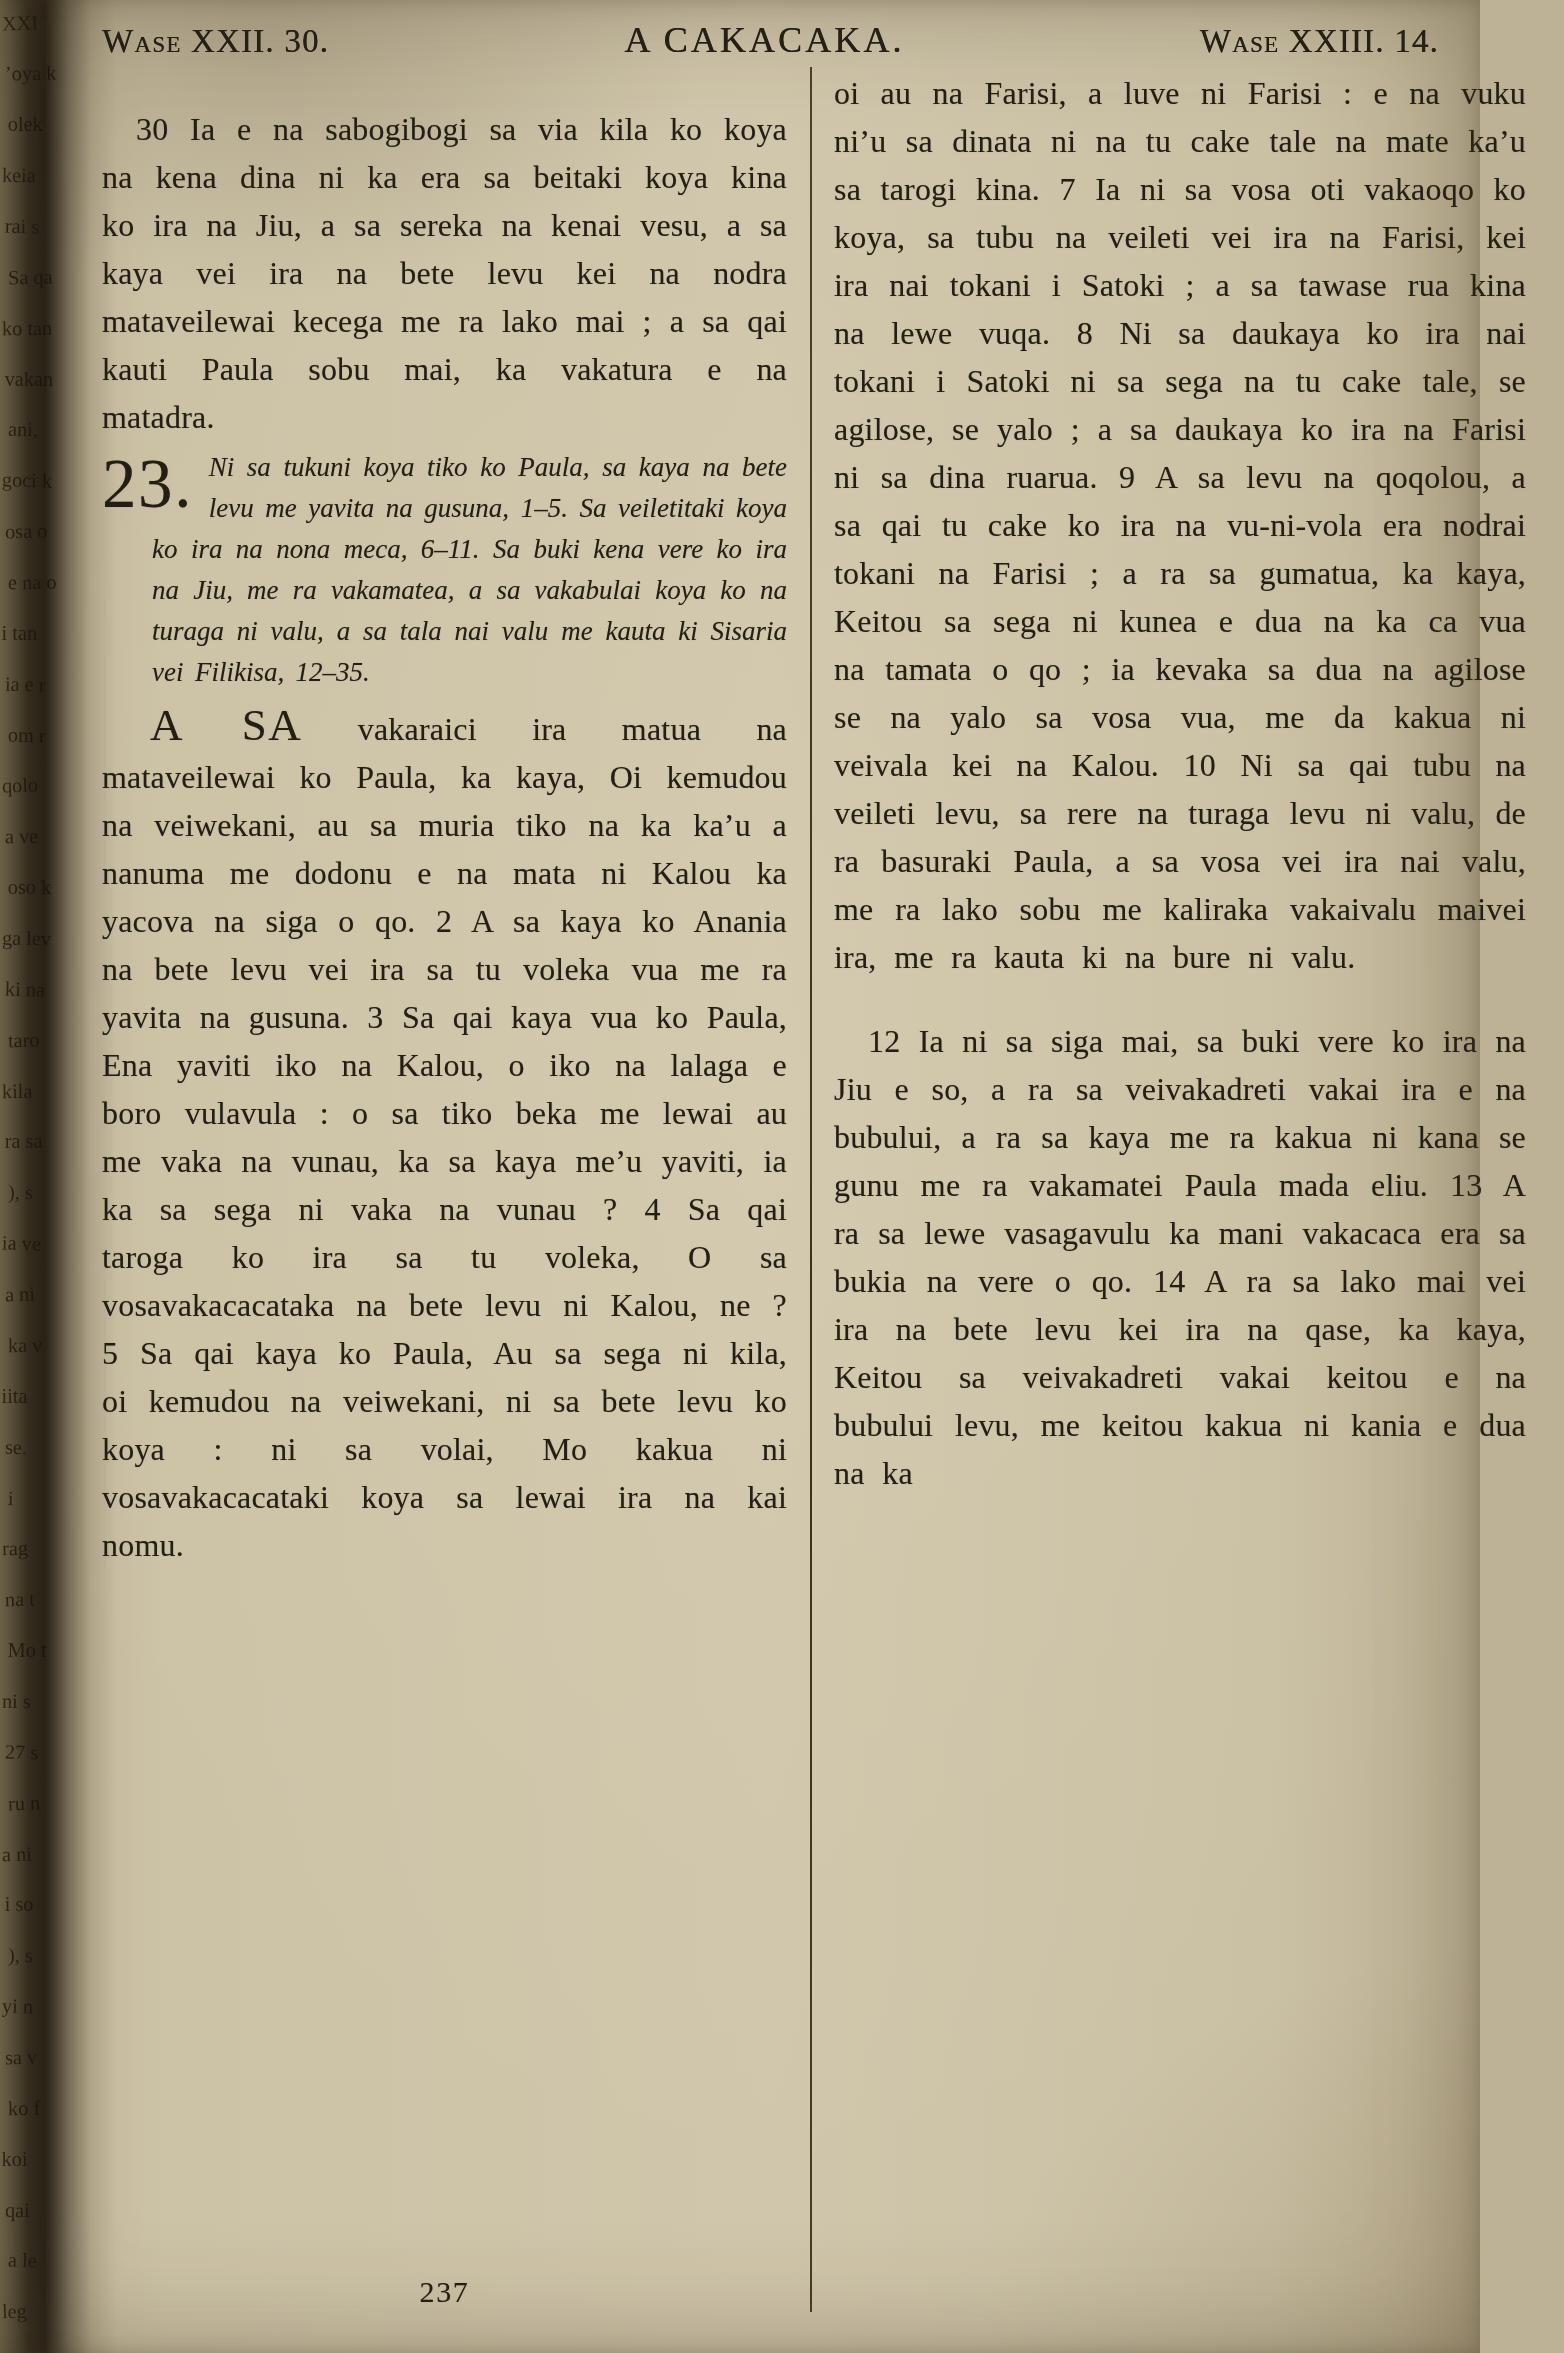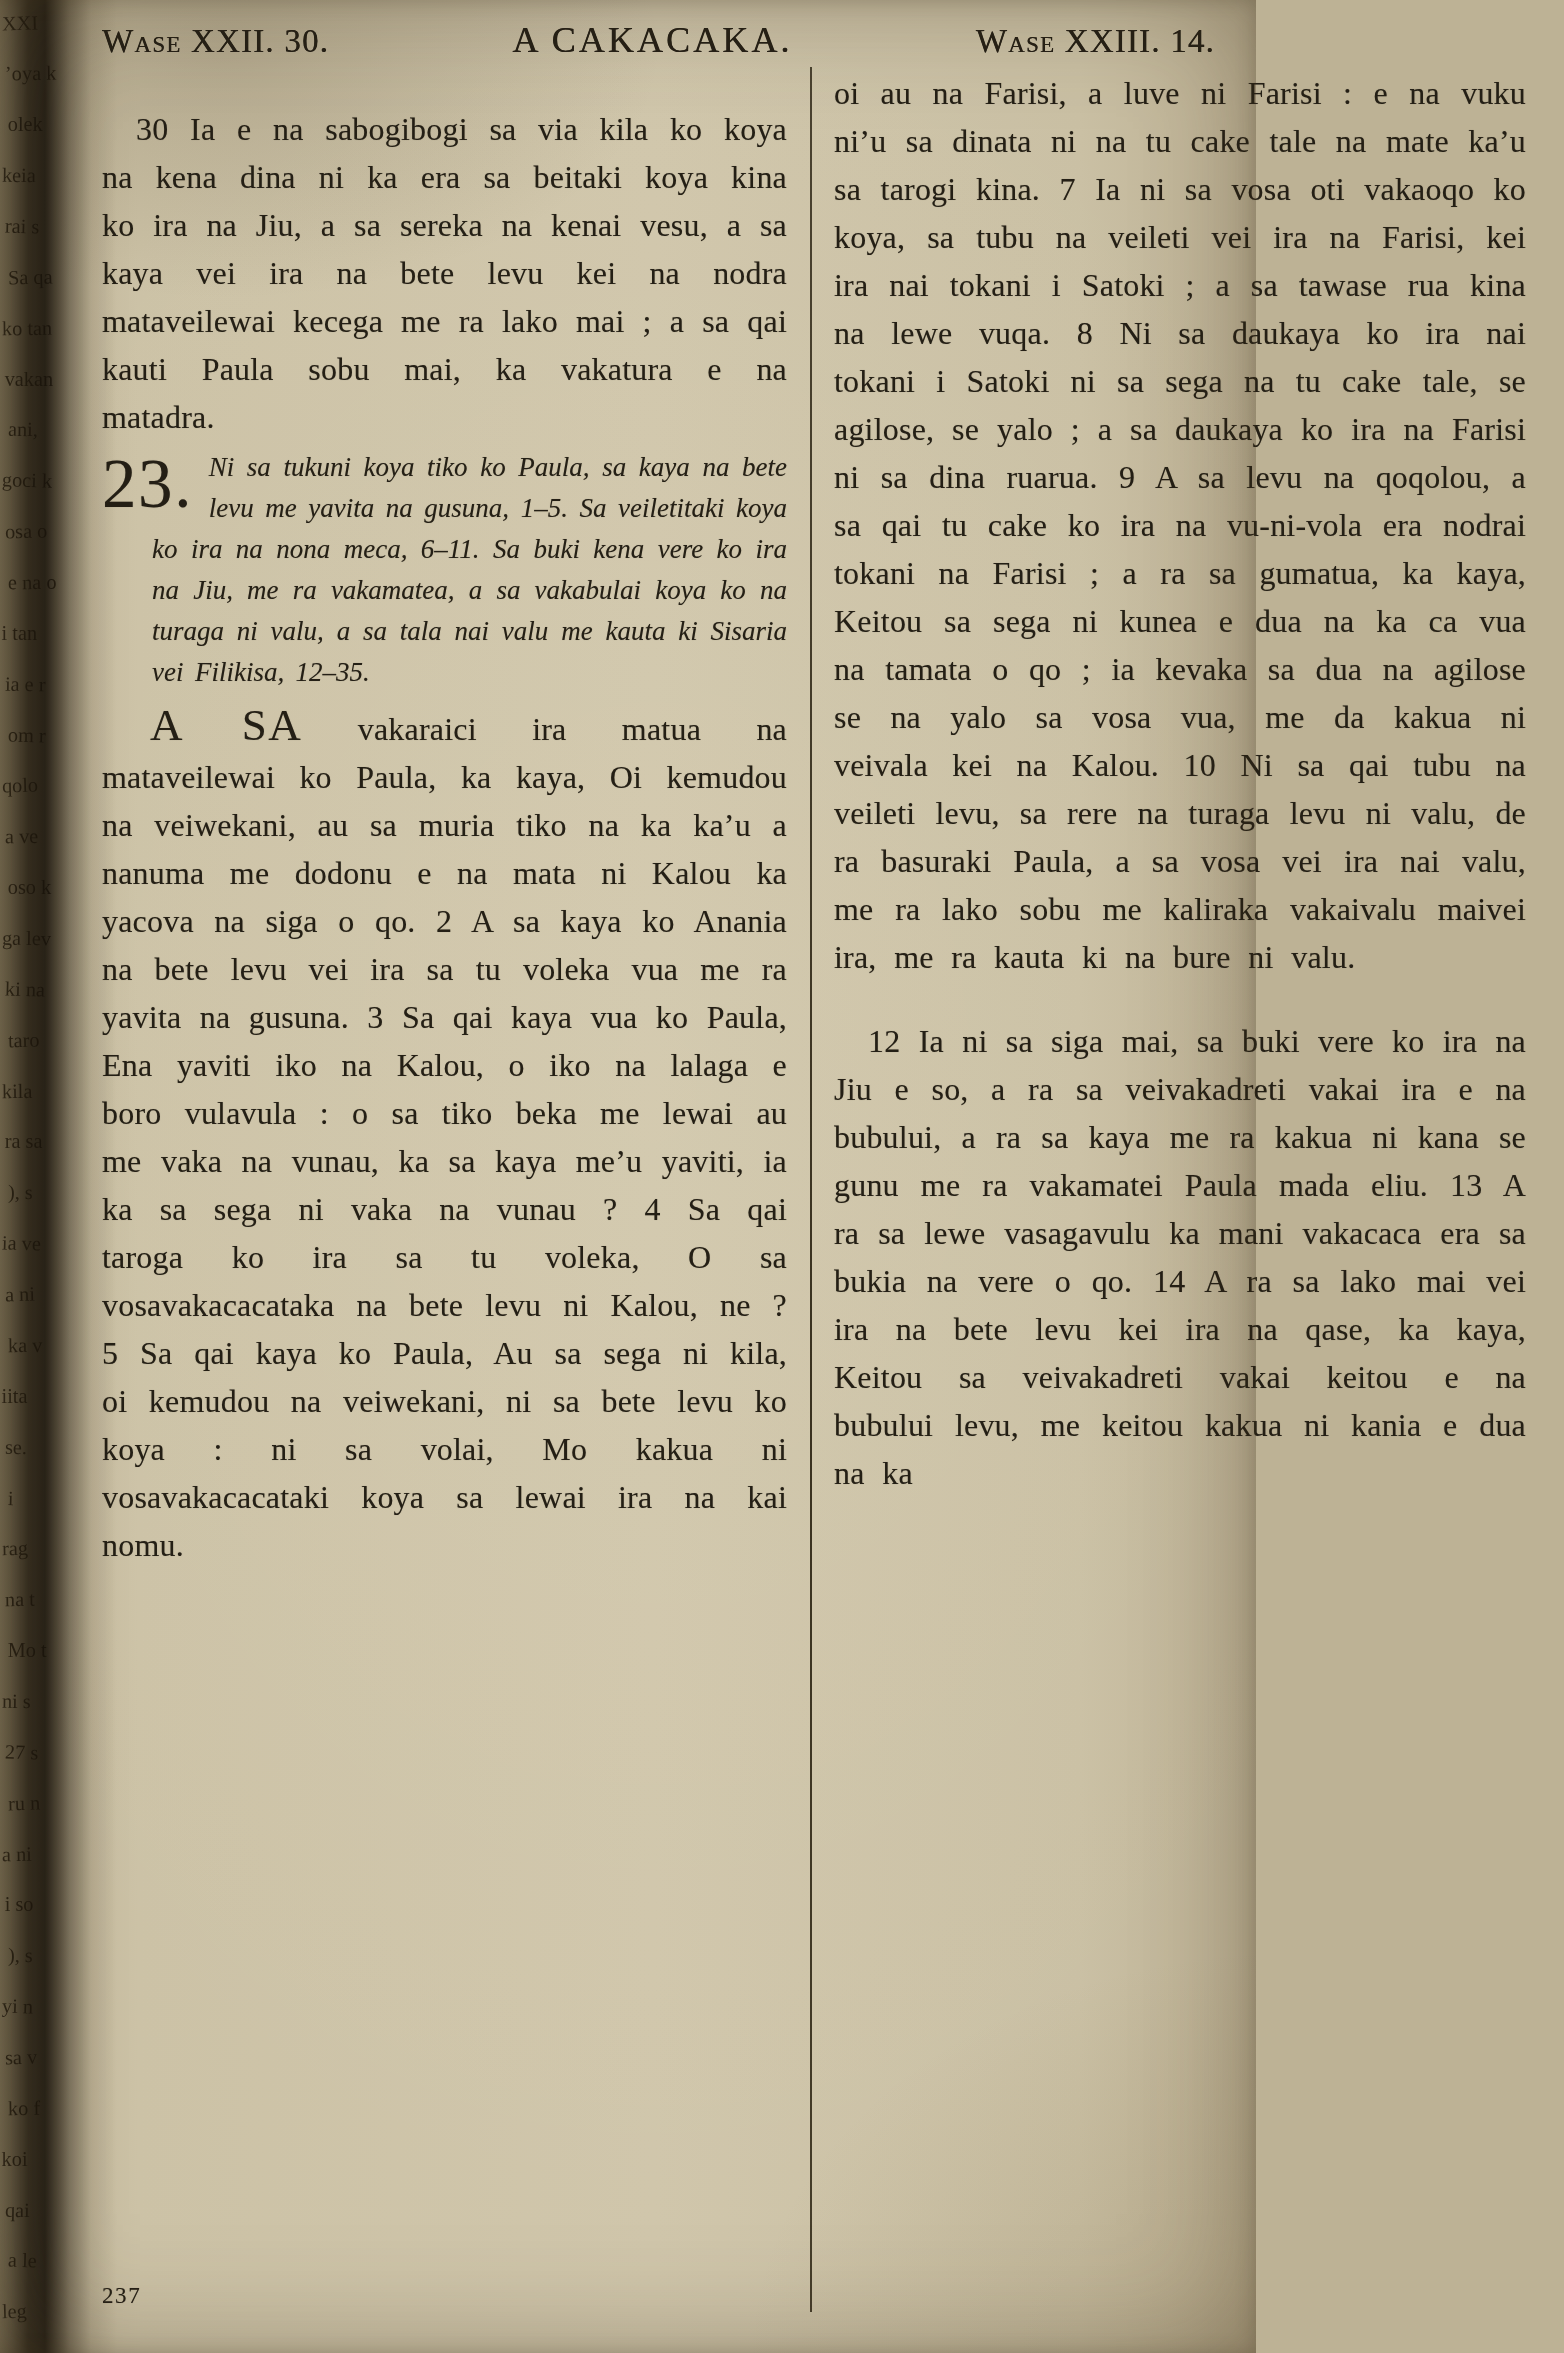--- a/index.html
+++ b/index.html
@@ -2,21 +2,21 @@
 <html style="font-size:12.5px"><head>
 <meta charset="utf-8">
 <style>
   html,body{margin:0;padding:0;}
   body{
     width:1565px;height:2354px;overflow:hidden;
     font-family:"Liberation Serif","DejaVu Serif",serif;
     background:#bdb295;
   }
   .page{
-    position:relative;width:1256px;height:2354px;
+    position:relative;width:1480px;height:2354px;
     color:#241f15;
     background:
       radial-gradient(ellipse 704px 407px at 18% 2%, rgba(80,66,42,.20), transparent 62%),
       radial-gradient(ellipse 861px 626px at 104% 100%, rgba(120,100,62,.20), transparent 65%),
       radial-gradient(ellipse 1174px 1643px at 52% 46%, rgba(255,250,228,.08), transparent 72%),
       linear-gradient(90deg,#bfb295 0%,#ccc2a6 11%,#d0c6ab 52%,#cac0a4 86%,#bcb093 100%);
   }
   .page::after{
     content:'';position:absolute;inset:0;pointer-events:none;
     box-shadow:inset 0 0 117px rgba(62,50,30,.38), inset 0 0 20.3px rgba(62,50,30,.28);
@@ -76,21 +76,21 @@
     word-spacing:4.7px;text-align:justify;
     text-shadow:0 0 0.8px rgba(36,31,21,.35);
   }
   .chapter-number{
     float:left;font-style:normal;
     font-size:69px;line-height:61px;
     margin:6.3px 15.6px 0 -50px;letter-spacing:1.6px;
   }
   .page-number{
     position:absolute;left:102px;width:685px;bottom:45px;
-    text-align:left;font-size:23px;letter-spacing:1.6px;
+    text-align:center;font-size:30px;letter-spacing:1.6px;
     text-shadow:0 0 0.8px rgba(36,31,21,.35);
   }
 </style>
 </head>
 <body>
 
 <div class="page">
 
   <div class="gutter">
       <span class="fragment" style="top: 12.5px; left: 1.6px; transform: rotate(-1.6deg);">XXI</span>

